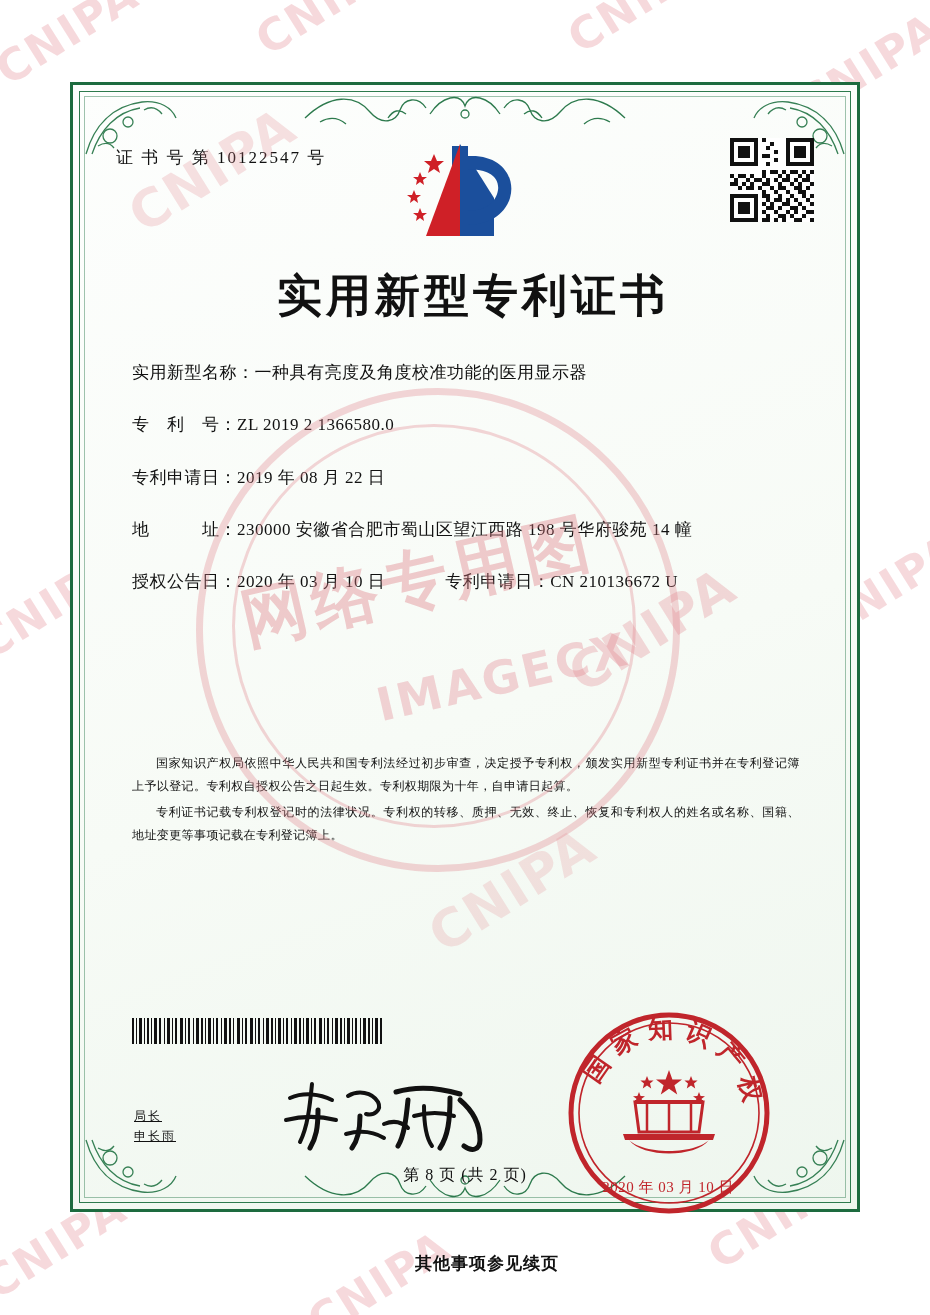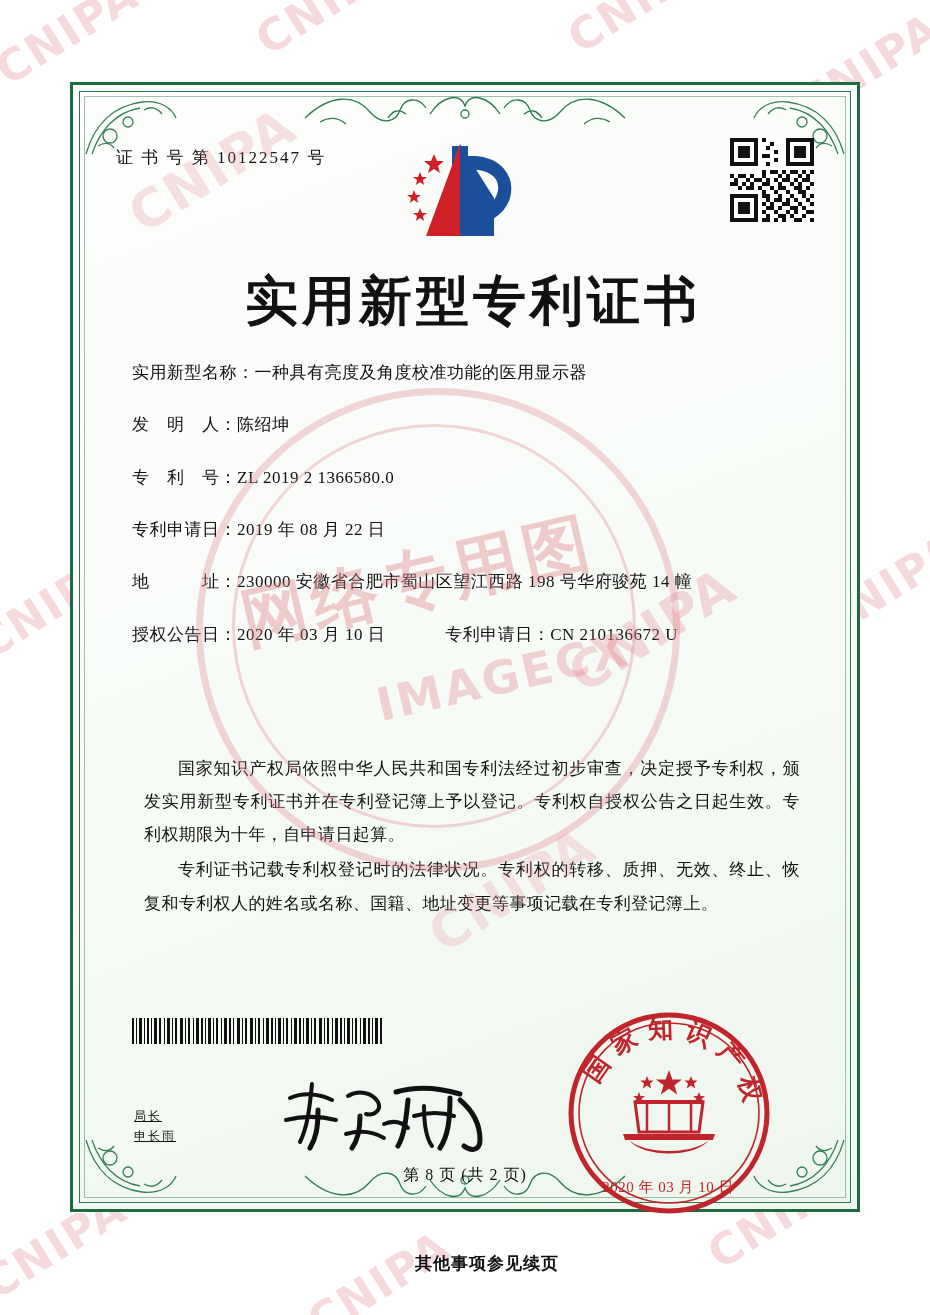--- a/index.html
+++ b/index.html
@@ -84,39 +84,39 @@
   .qr svg{display:block;}
 
   .logo{
     position:absolute;left:50%;top:0;transform:translateX(-50%);
     width:150px;height:112px;
   }
 
   .title{
     position:absolute;left:16px;right:0;top:128px;
     text-align:center;
-    font-size:53px;font-weight:bold;letter-spacing:4px;color:#111;
+    font-size:45px;font-weight:bold;letter-spacing:4px;color:#111;
     font-family:"DejaVu Serif","Liberation Serif",serif;
   }
 
   .fields{position:absolute;left:16px;right:10px;top:222px;}
   .field{
     font-size:17px;color:#111;line-height:1.55;margin-bottom:26px;
     letter-spacing:.5px;white-space:nowrap;
   }
   .lbl{display:inline-block;}
   .val{letter-spacing:.5px;}
   .field.addr{white-space:normal;}
   .addr-2nd{display:block;padding-left:112px;margin-top:4px;}
   .two-col{display:flex;gap:60px;white-space:nowrap;}
 
   .paras{position:absolute;left:16px;right:14px;top:calc(222px + 404px);}
   .para{
-    font-size:17px;line-height:1.95;color:#111;text-align:justify;
-    text-indent:2em;letter-spacing:.4px;margin:0 0 2px 12px;
+    font-size:12px;line-height:1.95;color:#111;text-align:justify;
+    text-indent:2em;letter-spacing:.4px;margin:0 0 2px 0;
   }
 
   
   .barcode{position:absolute;left:16px;top:880px;width:250px;height:26px;}
   .barcode svg{display:block;}
 
   .signer{position:absolute;left:18px;top:968px;font-size:12px;line-height:1.7;color:#111;letter-spacing:2px;text-decoration:underline;}
   .handsign{
     position:absolute;left:158px;top:938px;width:230px;height:80px;color:#111;
   }
@@ -348,23 +348,20 @@
     </div>
 
     <div class="title">实用新型专利证书</div>
 
     <div class="fields">
 
       <div class="field">
         <span class="lbl">实用新型名称：</span><span class="val">一种具有亮度及角度校准功能的医用显示器</span>
       </div>
 
-      <div class="field">
-        <span class="lbl">发　明　人：</span><span class="val">陈绍坤</span>
-      </div>
 
       <div class="field">
         <span class="lbl">专　利　号：</span><span class="val">ZL 2019 2 1366580.0</span>
       </div>
 
       <div class="field">
         <span class="lbl">专利申请日：</span><span class="val">2019 年 08 月 22 日</span>
       </div>
 
 

